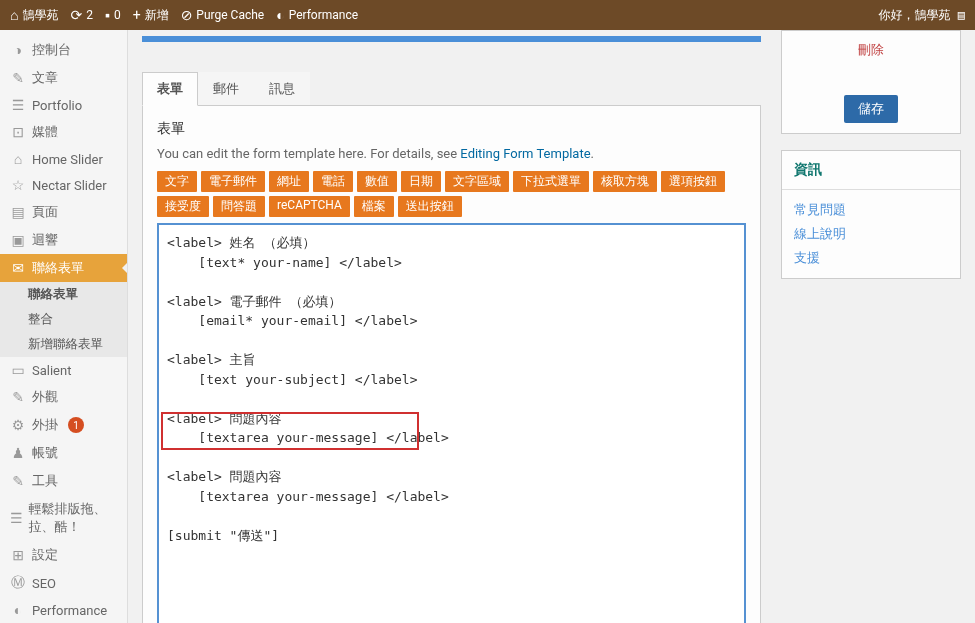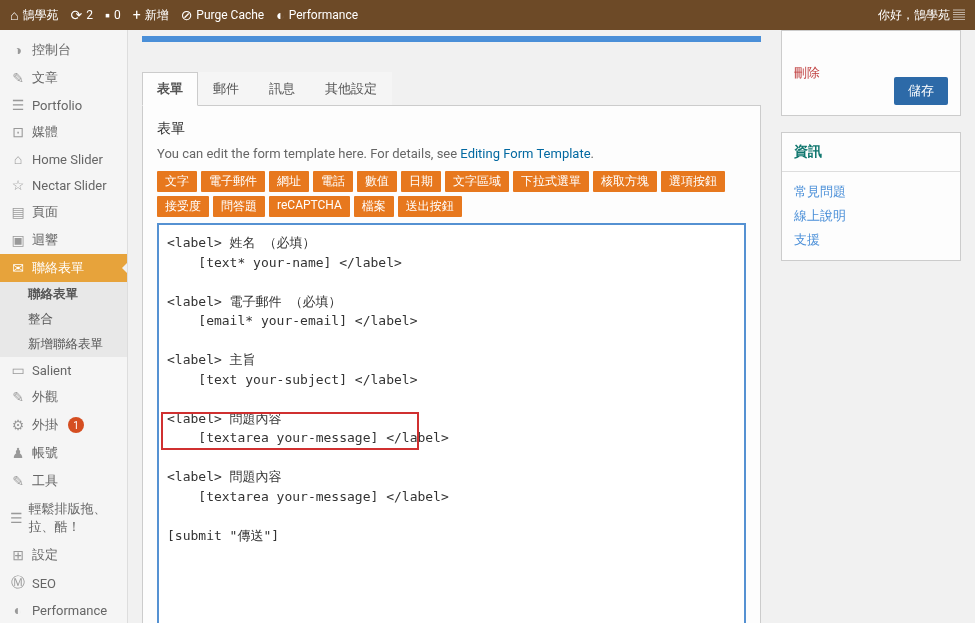--- a/index.html
+++ b/index.html
@@ -1,19 +1,19 @@
 <!DOCTYPE html>
 <html><head>
 <meta charset="utf-8">
 <style>
 * { box-sizing: border-box; margin: 0; padding: 0; }
 body { font-family: -apple-system, BlinkMacSystemFont, "Segoe UI", Roboto, sans-serif; font-size: 13px; color: #333; background: #f1f1f1; }
 .top-bar { background: #6d4a27; color: #fff; height: 30px; display: flex; align-items: center; padding: 0 10px; font-size: 12px; }
 .top-bar .left { display: flex; align-items: center; gap: 12px; flex: 1; }
-.top-bar .right { font-size: 12px; }
+.top-bar .right { font-size: 12px; font-family: Liberation Mono, monospace; }
 .top-bar a { color: #fff; text-decoration: none; display: flex; align-items: center; gap: 4px; }
 .top-bar .ico { font-size: 14px; }
 
 .layout { display: flex; height: calc(623px - 30px); }
 .sidebar { width: 128px; background: #f5f5f5; border-right: 1px solid #ddd; padding-top: 6px; overflow-y: auto; }
 .sidebar .item { display: flex; align-items: center; gap: 6px; padding: 5px 10px; color: #666; cursor: pointer; font-size: 13px; }
 .sidebar .item .ic { width: 16px; text-align: center; color: #999; font-size: 14px; }
 .sidebar .item.active { background: #e7a33b; color: #fff; position: relative; }
 .sidebar .item.active .ic { color: #fff; }
 .sidebar .item.active::after { content: ''; position: absolute; right: -1px; top: 50%; transform: translateY(-50%); border: 6px solid transparent; border-right-color: #f1f1f1; }
@@ -36,21 +36,21 @@
 .panel .desc a { color: #0369a1; text-decoration: none; }
 
 .tags { display: flex; flex-wrap: wrap; gap: 4px; margin-bottom: 6px; }
 .tag { background: #e7781e; color: #fff; padding: 2px 8px; font-size: 12px; cursor: pointer; border-radius: 1px; }
 
 .editor-wrap { position: relative; }
 textarea.editor { width: 100%; height: 478px; border: 2px solid #5591d2; padding: 8px; font-family: Consolas, Menlo, monospace; font-size: 13px; line-height: 1.5; color: #333; resize: vertical; background: #fff; }
 .highlight-box { position: absolute; left: 4px; top: 189px; width: 258px; height: 38px; border: 2px solid #d03030; pointer-events: none; }
 
 .side-box { border: 1px solid #ccc; background: #fdfdfd; margin-bottom: 16px; }
-.side-box .row { display: flex; justify-content: space-between; align-items: center; padding: 10px 12px; }
+.side-box .row { display: flex; justify-content: space-between; align-items: center; padding: 10px 12px; flex-direction: column; }
 .side-box .delete { color: #c04040; cursor: pointer; font-size: 13px; }
 .side-box .save-btn { background: #2d6aa8; color: #fff; border: none; padding: 5px 14px; font-size: 13px; cursor: pointer; border-radius: 2px; margin-top: 36px; }
 .side-box h4 { font-size: 14px; padding: 10px 12px; border-bottom: 1px solid #ddd; color: #0f766e; font-weight: 600; }
 .side-box .links { padding: 8px 12px; }
 .side-box .links div { padding: 3px 0; color: #4a8fd8; cursor: pointer; font-size: 13px; }
 </style>
 </head>
 <body>
 
 <div class="top-bar">
@@ -164,21 +164,20 @@
     </div>
 
   <div class="main">
     <div class="content">
       <div class="blue-bar"></div>
 
       <div class="tabs" id="tabs">
           <div class="tab active">表單</div>
           <div class="tab">郵件</div>
           <div class="tab">訊息</div>
-          <div class="tab">其他設定</div>
         </div>
 
       <div class="panel">
         <h3>表單</h3>
         <p class="desc">
           <span>You can edit the form template here. For details, see </span><a>Editing Form Template</a><span>.</span>
         </p>
         <div class="tags" id="tags">
             <span class="tag">文字</span>
             <span class="tag">電子郵件</span>

